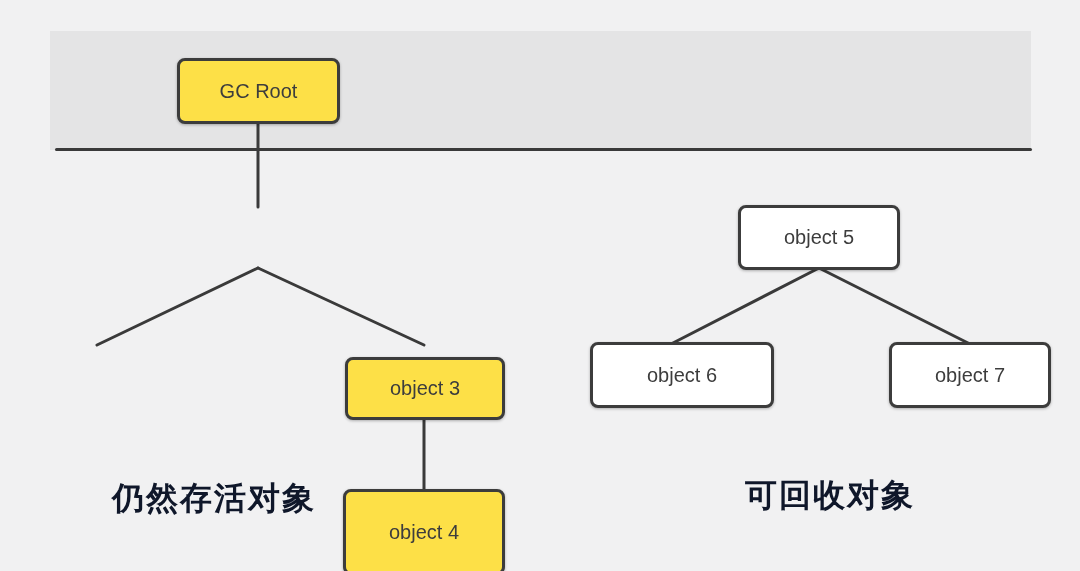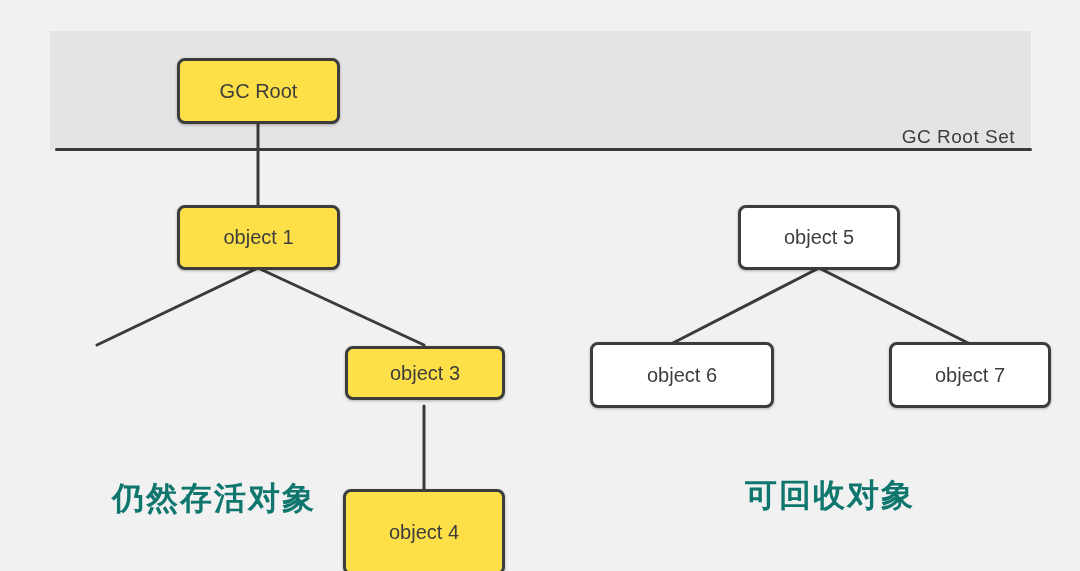--- a/index.html
+++ b/index.html
@@ -53,21 +53,21 @@
     align-items: center;
     justify-content: center;
     font-size: 20px;
     color: #3d3d3d;
     box-shadow: 0 1px 3px rgba(0,0,0,0.28);
   }
   .node.alive { background: #fde047; }
   .node.dead  { background: #ffffff; }
   .annotation {
     position: absolute;
-    color: #0f766e;
+    color: #0f172a;
     font-size: 32px;
     font-weight: bold;
     letter-spacing: 2px;
     white-space: nowrap;
   }
 </style>
 </head>
 <body>
 
 <div class="canvas">
@@ -77,28 +77,26 @@
   <svg class="edges" viewBox="0 0 1080 571">
     <line x1="258" y1="124" x2="258" y2="207"></line>
     <line x1="258" y1="268" x2="97" y2="345"></line>
     <line x1="258" y1="268" x2="424" y2="345"></line>
     <line x1="424" y1="406" x2="424" y2="491"></line>
     <line x1="819" y1="268" x2="671" y2="344"></line>
     <line x1="819" y1="268" x2="970" y2="344"></line>
   </svg>
 
   <div class="rootset-line"></div>
-  <span class="rootset-label">GC Root Set</span>
 
   <div class="node alive" style="left:177px; top:58px;  width:163px; height:66px;">GC Root</div>
 
-  <div class="node alive" style="left:177px; top:205px; width:163px; height:65px;">object 1</div>
 
 
-  <div class="node alive" style="left:345px; top:346px; width:160px; height:54px;">object 3</div>
+  <div class="node alive" style="left:345px; top:357px; width:160px; height:63px;">object 3</div>
 
   <div class="node alive" style="left:343px; top:489px; width:162px; height:86px;">object 4</div>
 
   <div class="node dead" style="left:738px; top:205px; width:162px; height:65px;text-align:right;">object 5</div>
 
   <div class="node dead" style="left:590px; top:342px; width:184px; height:66px;">object 6</div>
 
   <div class="node dead" style="left:889px; top:342px; width:162px; height:66px;">object 7</div>
 
   <span class="annotation" style="left:112px; top:477px;">仍然存活对象</span>

